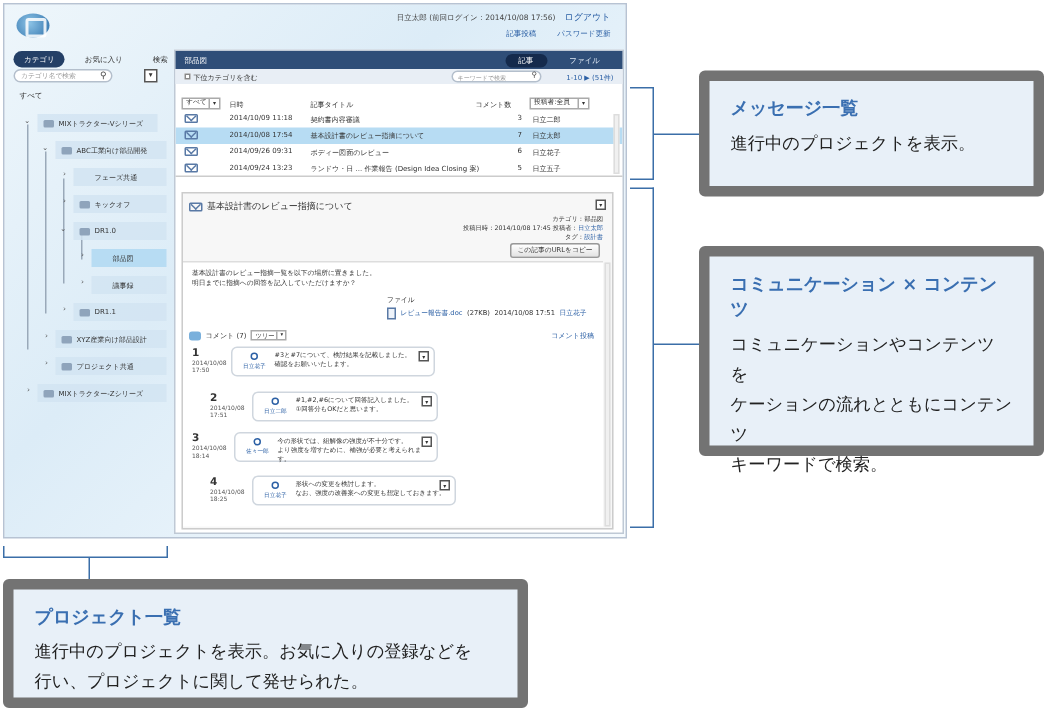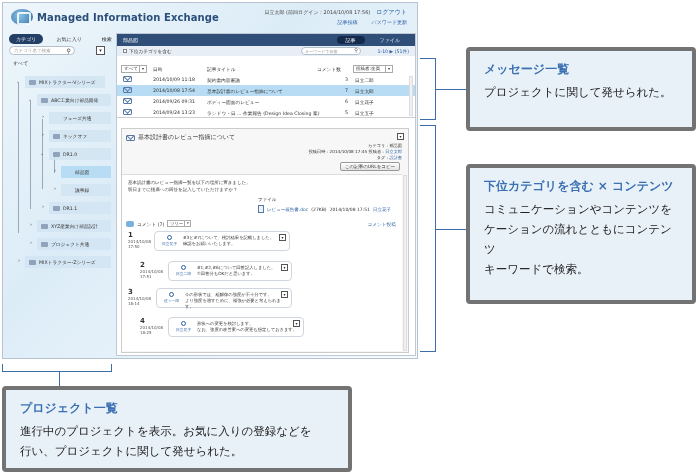--- a/index.html
+++ b/index.html
@@ -62,32 +62,31 @@
 .bubble-ico{width:8px;height:6px;background:#7ab0dc;border-radius:2px}
 .cmt-sel{width:24px;height:7px;border:1px solid #aaa;font-size:4.2px;padding:0 2px;line-height:5px;position:relative;background:#fff}
 .cmt-sel .dd{position:absolute;right:0;top:0;width:6px;height:5px;border-left:1px solid #aaa;font-size:3.5px;text-align:center}
 .cmt-post{position:absolute;right:0;color:#2c60a5}
 .cmt{position:absolute;font-size:4.3px}
 .cmt .num{font-size:7px;font-weight:bold}
 .cmt .dt{font-size:4px;color:#555;line-height:5px}
 .cbox{position:absolute;background:#fff;border:1px solid #cfd6de;border-radius:4px;height:20px;font-size:4.3px;line-height:6px;padding:3px 4px 0 28px}
 .person{position:absolute;left:7px;top:3px;text-align:center;color:#2c60a5;font-size:3.8px}
 .person .pic{width:5px;height:5px;border:1px solid #2c60a5;border-radius:50%;margin:0 auto 1px}
-.callout{position:absolute;border:4px solid #737373;border-radius:4px;background:#e8f0f8}
+.callout{position:absolute;border:7px solid #737373;border-radius:4px;background:#e8f0f8}
 .callout h3{color:#3a6fb1;font-size:12px;font-weight:bold;margin-bottom:4px}
 .callout p{font-size:11.5px;line-height:20px;color:#222}
 .bracket{position:absolute;border:1px solid #3b6ea8}
 </style>
 </head>
 <body>
 
 <div class="app">
   <div class="logo">
     <span class="logo-mark"></span>
-    <span class="logo-text">Managed Information Exchange</span>
   </div>
   <div class="top-info">
     <span>日立太郎 (前回ログイン：2014/10/08 17:56)</span><span class="logout">ログアウト</span>
   </div>
   <div class="top-links">
     <span>記事投稿</span>
     <span>パスワード更新</span>
   </div>
 
   <div class="side-tabs">
@@ -304,25 +303,25 @@
 
 <div class="bracket" style="left:420px;top:58px;width:16px;height:62px;border-left:none"></div>
 <div class="bracket" style="left:436px;top:89px;width:30px;height:0;border-width:1px 0 0 0"></div>
 <div class="bracket" style="left:420px;top:125px;width:16px;height:227px;border-left:none"></div>
 <div class="bracket" style="left:436px;top:229px;width:30px;height:0;border-width:1px 0 0 0"></div>
 <div class="bracket" style="left:2px;top:364px;width:110px;height:8px;border-top:none"></div>
 <div class="bracket" style="left:59px;top:372px;width:0;height:14px;border-width:0 0 0 1px"></div>
 
 <div class="callout" style="left:466px;top:47px;width:230px;height:84px;padding:10px 14px">
   <h3>メッセージ一覧</h3>
-  <p>プロジェクトに関して発せられた。</p>
+  <p>進行中のプロジェクトを表示。</p>
 </div>
 
 <div class="callout" style="left:466px;top:164px;width:230px;height:140px;padding:10px 14px">
-  <h3>下位カテゴリを含む × コンテンツ</h3>
+  <h3>コミュニケーション × コンテンツ</h3>
   <p>コミュニケーションやコンテンツを</p>
   <p>ケーションの流れとともにコンテンツ</p>
   <p>キーワードで検索。</p>
 </div>
 
 <div class="callout" style="left:2px;top:386px;width:350px;height:86px;padding:10px 14px">
   <h3>プロジェクト一覧</h3>
   <p>進行中のプロジェクトを表示。お気に入りの登録などを</p>
   <p>行い、プロジェクトに関して発せられた。</p>
 </div>

